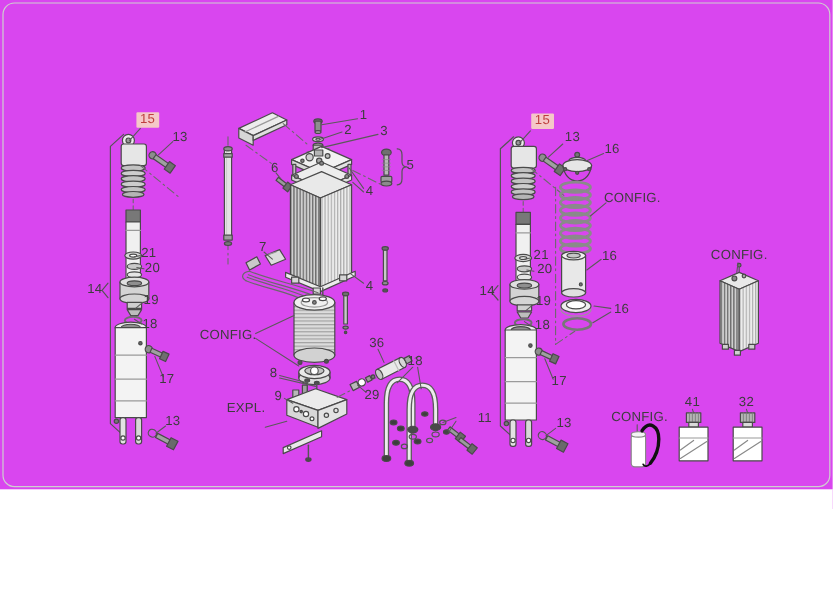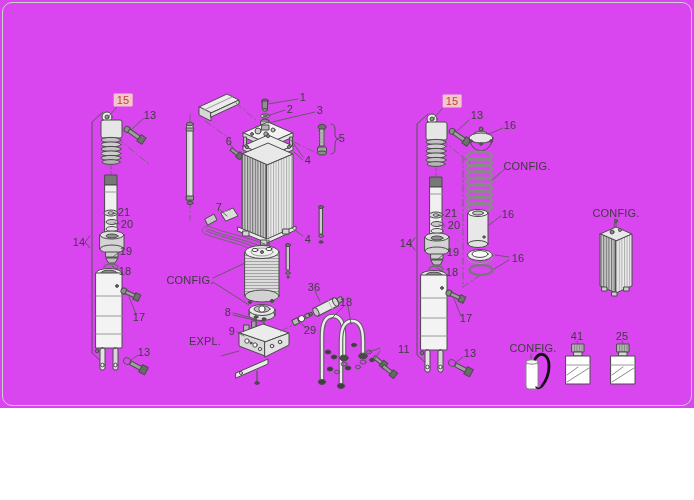--- a/index.html
+++ b/index.html
@@ -443,14 +443,14 @@
   <div class="lbl" style="left:453px;top:252px">19</div>
   <div class="lbl" style="left:518px;top:258px">16</div>
   <div class="lbl" style="left:452px;top:272px">18</div>
   <div class="lbl" style="left:466px;top:318px">17</div>
   <div class="lbl" style="left:470px;top:353px">13</div>
 
   <div class="lbl" style="left:616px;top:213px">CONFIG.</div>
 
   <div class="lbl" style="left:533px;top:348px">CONFIG.</div>
   <div class="lbl" style="left:577px;top:336px">41</div>
-  <div class="lbl" style="left:622px;top:336px">25</div>
+  <div class="lbl" style="left:622px;top:336px">32</div>
 </div>
 
 </body></html>

